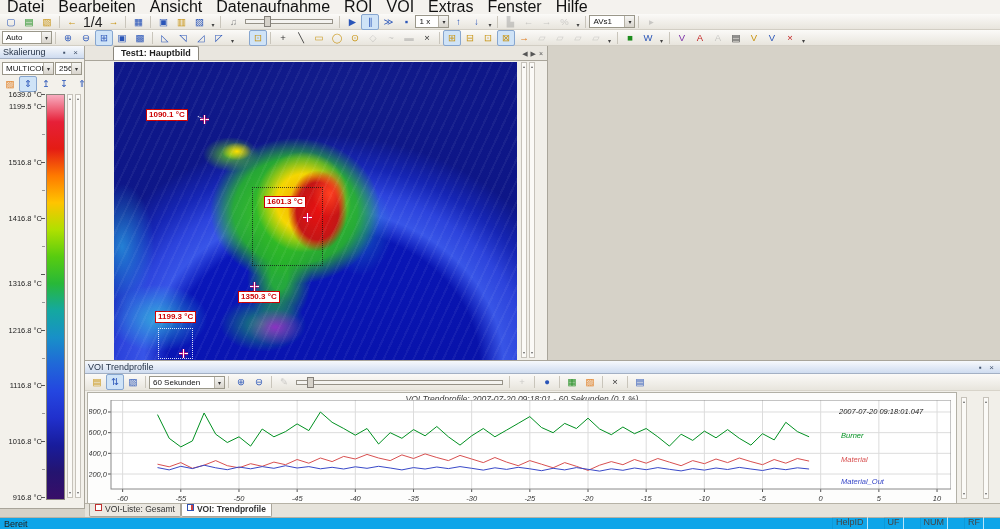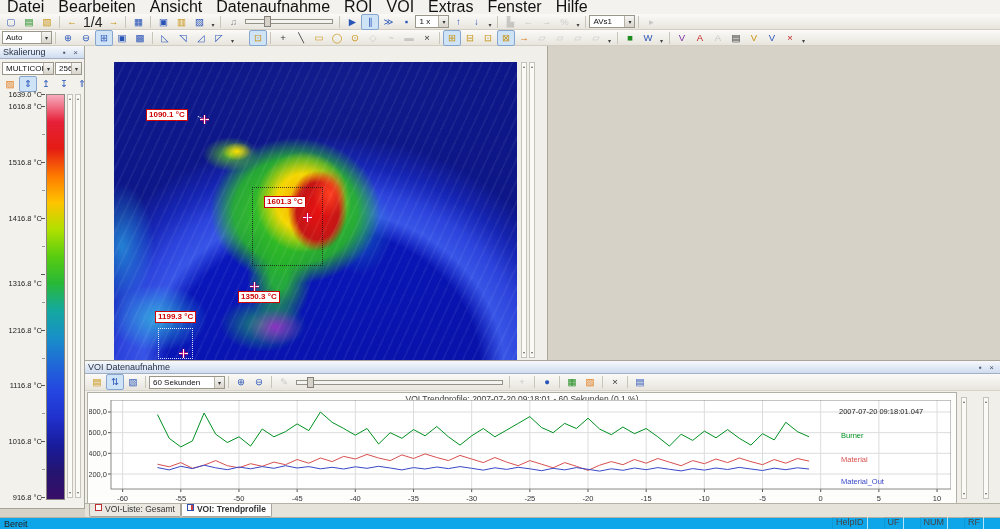--- a/index.html
+++ b/index.html
@@ -106,21 +106,21 @@
   .cross::before{content:"";position:absolute;left:0;top:4px;width:9px;height:1px;background:#fff;
       box-shadow:0 1px 0 rgba(220,0,100,.55),0 -1px 0 rgba(220,0,100,.55);}
   .cross::after{content:"";position:absolute;left:4px;top:0;width:1px;height:9px;background:#fff;
       box-shadow:1px 0 0 rgba(220,0,100,.55),-1px 0 0 rgba(220,0,100,.55);}
   
   #trenddock{position:absolute;left:85px;top:360px;width:915px;height:143px;background:#f1efe9;
              border-top:1px solid #a9a59a;}
   #trendtools{position:absolute;left:0;top:13px;width:915px;height:17px;display:flex;align-items:center;
               background:linear-gradient(#fbfaf8,#e8e5dd);border-bottom:1px solid #d8d4ca;padding-left:3px;box-sizing:border-box;}
   #chartwrap{position:absolute;left:2px;top:31px;width:868px;height:110px;background:#fdfdfc;
-             border:1px solid #b2b0a6;}
+             border:1px solid #b2b0a6;font-style:italic;}
   #chart-title{position:absolute;left:0;top:1px;width:100%;text-align:center;font-size:8.5px;color:#3a3a3a;}
   #chartsvg{position:absolute;left:1px;top:7px;}
   svg text{font-family:"Liberation Sans",sans-serif;}
   
   #bottomtabs{position:absolute;left:85px;top:503px;width:915px;height:14px;background:#e6e3db;
               border-top:1px solid #b6b2a6;display:flex;align-items:flex-start;padding-left:4px;box-sizing:border-box;}
   .btab{height:12px;display:inline-flex;align-items:flex-start;gap:3px;border:1px solid #a9a59a;border-top:none;
         border-radius:0 0 2px 2px;padding:0 5px;font-size:8.5px;background:#ece9e2;color:#333;}
   .btab.on{background:#fff;font-weight:bold;}
   .btab .ticon{width:7px;height:7px;display:inline-block;background:#fff;border:1px solid #c03030;box-sizing:border-box;}
@@ -274,21 +274,21 @@
         <span class="tbi c-blue">↥</span>
         <span class="tbi c-blue">↧</span>
         <span class="tbi c-blue">⇑</span>
         <span class="tbi c-blue">⇓</span>
       </div>
     <div id="scalearea">
       <div id="scalebar" style="background: linear-gradient(rgb(248, 173, 192), rgb(230, 32, 56), rgb(228, 28, 20), rgb(254, 122, 0), rgb(255, 196, 0), rgb(176, 224, 0), rgb(88, 204, 16), rgb(40, 184, 56), rgb(20, 168, 160), rgb(24, 144, 200), rgb(32, 104, 216), rgb(36, 70, 224), rgb(32, 48, 204), rgb(24, 28, 156), rgb(36, 20, 112), rgb(56, 14, 104));"></div>
       <div id="scaleticks">
           <div class="stick" style="top: -2px;">1639.0 °C</div>
           <div class="stickline" style="top: 2px;"></div>
-          <div class="stick" style="top: 10px;">1616.8 °C</div>
+          <div class="stick" style="top: 10px;">1199.5 °C</div>
           <div class="stickline" style="top: 14px;"></div>
           <div class="stick" style="top: 66px;">1516.8 °C</div>
           <div class="stickline" style="top: 70px;"></div>
           <div class="stick" style="top: 122px;">1416.8 °C</div>
           <div class="stickline" style="top: 126px;"></div>
           <div class="stick" style="top: 187px;">1316.8 °C</div>
           <div class="stickline" style="top: 182px;"></div>
           <div class="stick" style="top: 234px;">1216.8 °C</div>
           <div class="stickline" style="top: 238px;"></div>
           <div class="stick" style="top: 289px; margin-left: 20px;">1116.8 °C</div>
@@ -310,20 +310,28 @@
           <div class="spinbtn" style="bottom: 1px;">▾</div>
         </div>
         <div class="spintrack" style="left: 75px; top: 2px; height: 404px;">
           <div class="spinbtn" style="top: 1px;">▴</div>
           <div class="spinbtn" style="bottom: 1px;">▾</div>
         </div>
       </div>
   </div>
 
   <div id="pane-main" class="pane">
+    <div class="tabstrip">
+      <span class="tab">Test1: Hauptbild</span>
+      <span class="tabnav">
+          <span>◀</span>
+          <span>▶</span>
+          <span>×</span>
+        </span>
+    </div>
     <div id="thermal" class="imgbox">
       <div id="annolayer">
           <div class="anno-line" style="left: 84px; top: 54px; width: 9px; transform: rotate(22deg);"></div>
           <div class="cross" style="left: 90px; top: 57px;"></div>
           <div class="anno-label" style="left: 32px; top: 47px;">1090.1 °C</div>
           <div class="anno-roi roi-dark" style="left: 138px; top: 125px; width: 69px; height: 77px;"></div>
           <div class="cross" style="left: 193px; top: 155px;"></div>
           <div class="anno-label" style="left: 150px; top: 134px;">1601.3 °C</div>
           <div class="cross" style="left: 140px; top: 224px;"></div>
           <div class="anno-label" style="left: 124px; top: 229px;">1350.3 °C</div>
@@ -338,21 +346,21 @@
       </div>
       <div class="spintrack" style="left: 444px; top: 16px; height: 296px;">
         <div class="spinbtn" style="top: 1px;">▴</div>
         <div class="spinbtn" style="bottom: 1px;">▾</div>
       </div>
     </div>
 
 
   <div id="trenddock">
     <div class="ptitle">
-      <span>VOI Datenaufnahme</span>
+      <span>VOI Trendprofile</span>
       <span class="sp"></span>
       <span class="ticn">▪</span>
       <span class="ticn">×</span>
     </div>
     <div id="trendtools">
         <span class="tbi c-gold">▤</span>
         <span class="tbi c-blue act">⇅</span>
         <span class="tbi c-blue">▧</span>
         <span class="tbs"></span>
         <span class="combo" style="width: 76px;">

